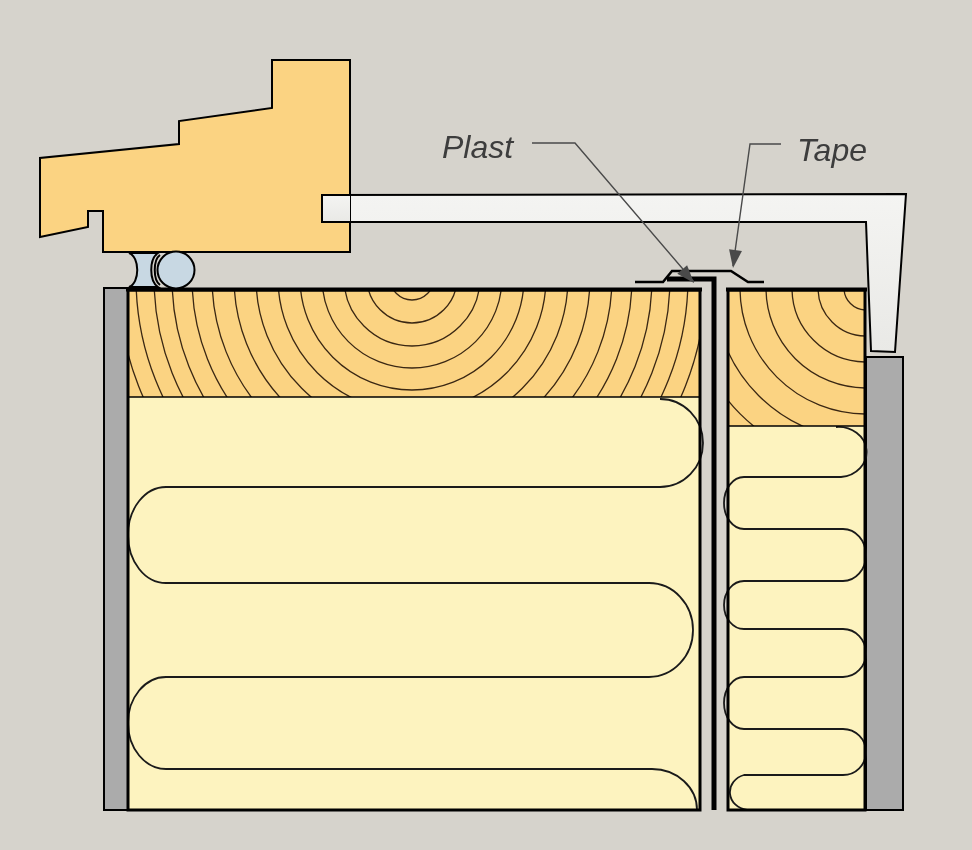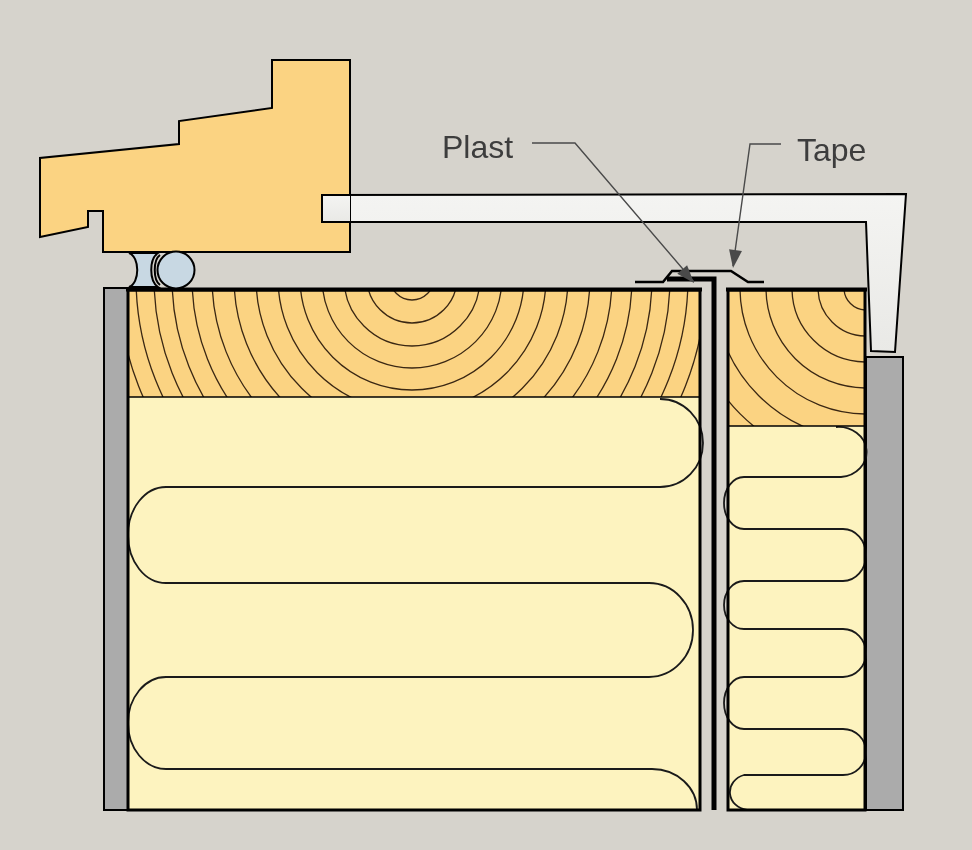--- a/index.html
+++ b/index.html
@@ -1,17 +1,17 @@
 <!DOCTYPE html>
 <html><head>
 <meta charset="utf-8">
 <style>
   html,body{margin:0;padding:0;width:972px;height:850px;overflow:hidden;
     font-family:"Liberation Sans",sans-serif;}
-  .stage{position:relative;width:972px;height:850px;}
+  .stage{position:relative;width:972px;height:850px;font-style:italic;}
   svg{display:block;}
   .outline{stroke:#000000;}
   .thin{stroke-width:1.5;}
   .mid{stroke-width:2;}
   .thick{stroke-width:3;}
   .xthick{stroke-width:4;}
   .grain{fill:none;stroke:#3a2713;stroke-width:1.3;}
   .serp{fill:none;stroke:#1a1a1a;stroke-width:1.8;}
   .leader{fill:none;stroke:#4a4a4a;stroke-width:1.4;}
   .arrowhead{fill:#4a4a4a;stroke:none;}

